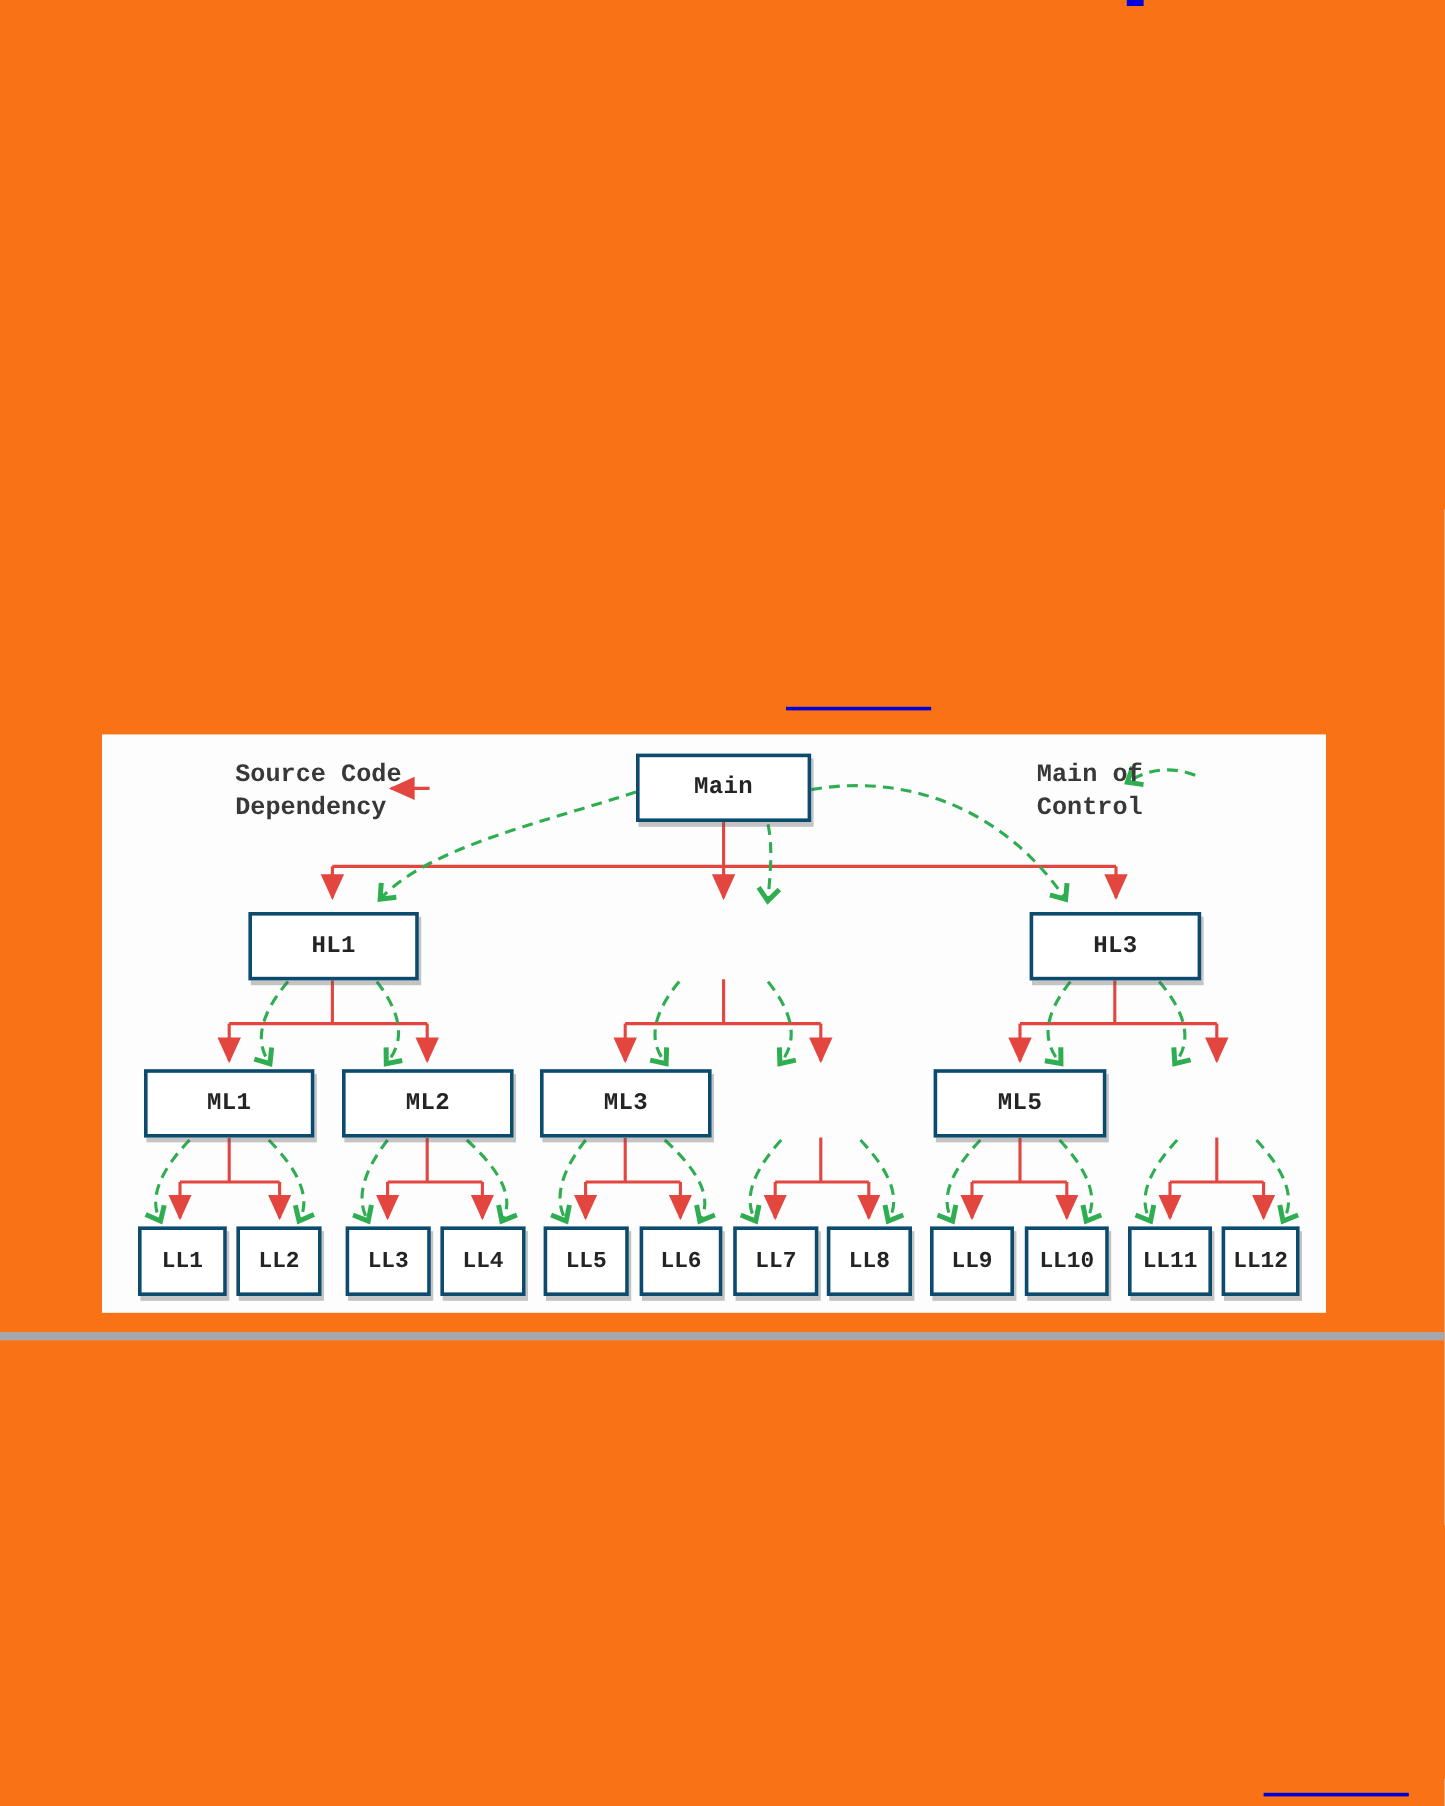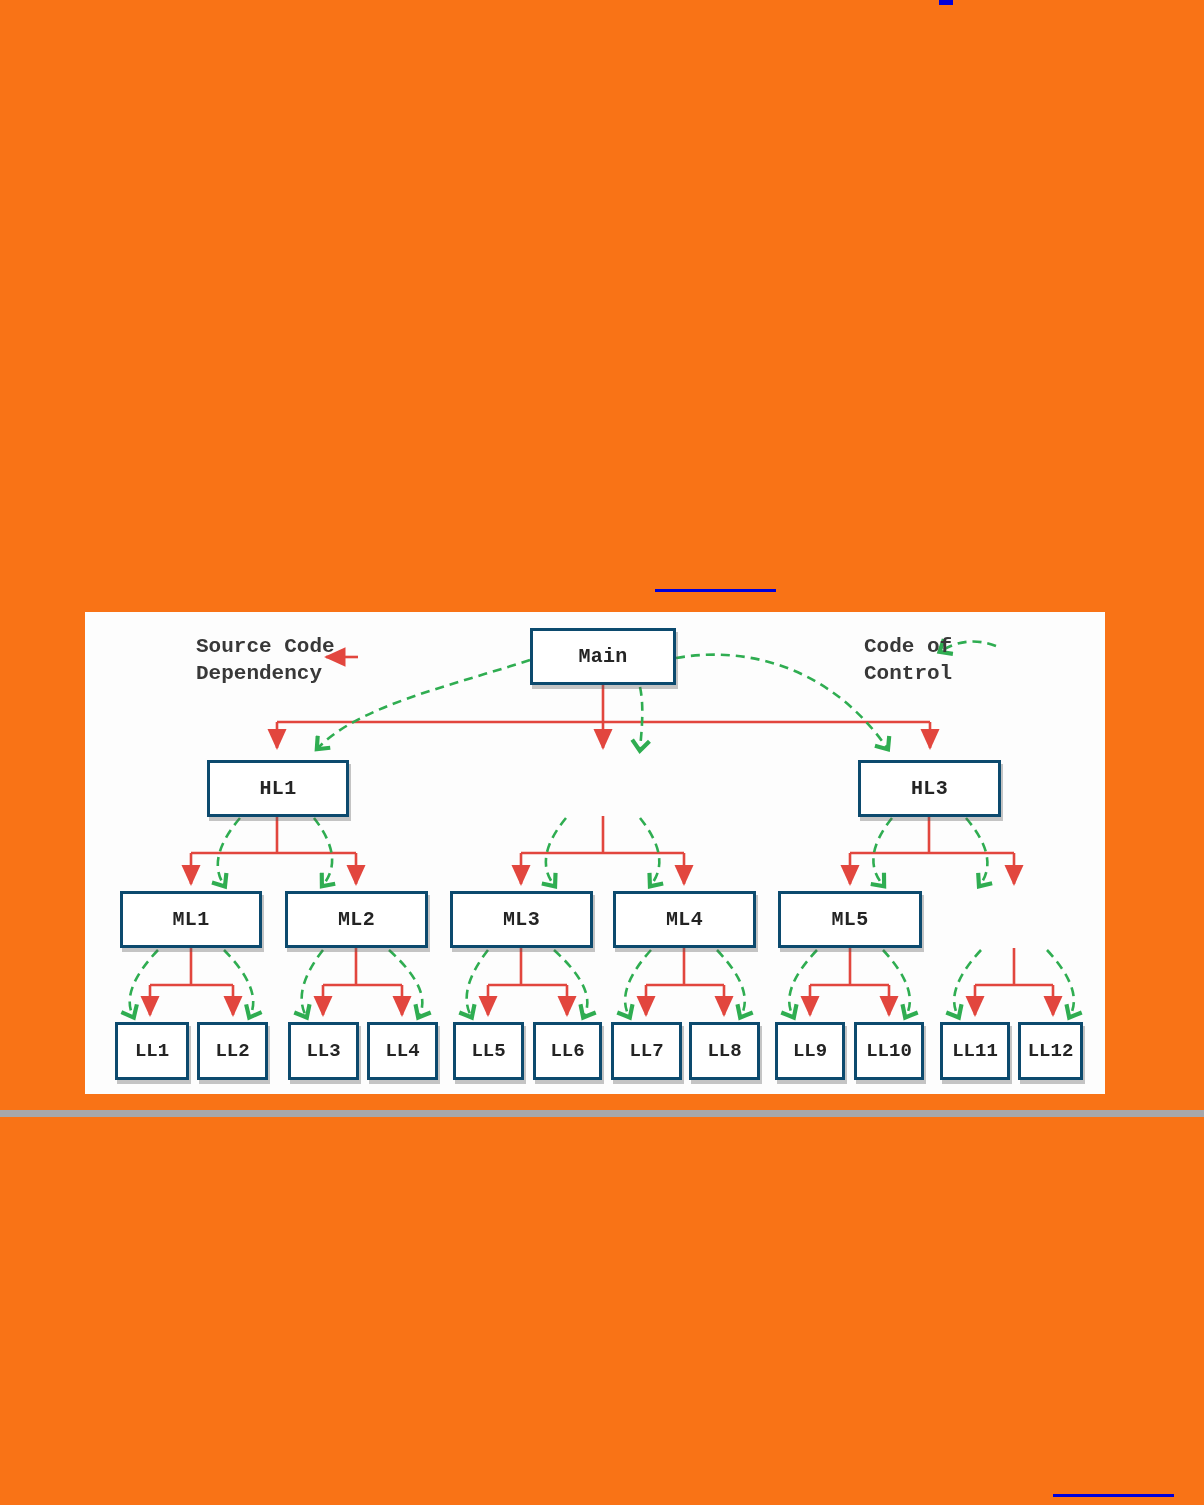--- a/index.html
+++ b/index.html
@@ -116,21 +116,21 @@
     <path class="g" marker-end="url(#ga)" d="M1047,950 Q1084,990 1070,1016"></path>
 
     <path class="g" marker-end="url(#ga)" d="M996,646 Q967,635 941,651"></path>
   </svg>
 
   <div class="legend" style="left:196px;top:633px">
     <div>Source Code</div>
     <div>Dependency</div>
   </div>
   <div class="legend" style="left:864px;top:633px">
-    <div>Code of</div>
+    <div>Main of</div>
     <div>Control</div>
   </div>
 
   <div class="node" style="left:530px;top:628px;width:146px;height:57px">
     <span>Main</span>
     </div>
 
   <div class="node" style="left:207px;top:760px;width:142px;height:57px">
     <span>HL1</span>
     </div>
@@ -139,23 +139,20 @@
     </div>
 
   <div class="node" style="left:120px;top:891px;width:142px;height:57px">
     <span>ML1</span>
     </div>
   <div class="node" style="left:285px;top:891px;width:143px;height:57px">
     <span>ML2</span>
     </div>
   <div class="node" style="left:450px;top:891px;width:143px;height:57px">
     <span>ML3</span>
-    </div>
-  <div class="node" style="left:613px;top:891px;width:143px;height:57px">
-    <span>ML4</span>
     </div>
   <div class="node" style="left:778px;top:891px;width:144px;height:57px">
     <span>ML5</span>
     </div>
 
   <div class="node small" style="left:115px;top:1022px;width:74px;height:58px">
     <span>LL1</span>
     </div>
   <div class="node small" style="left:197px;top:1022px;width:71px;height:58px">
     <span>LL2</span>

